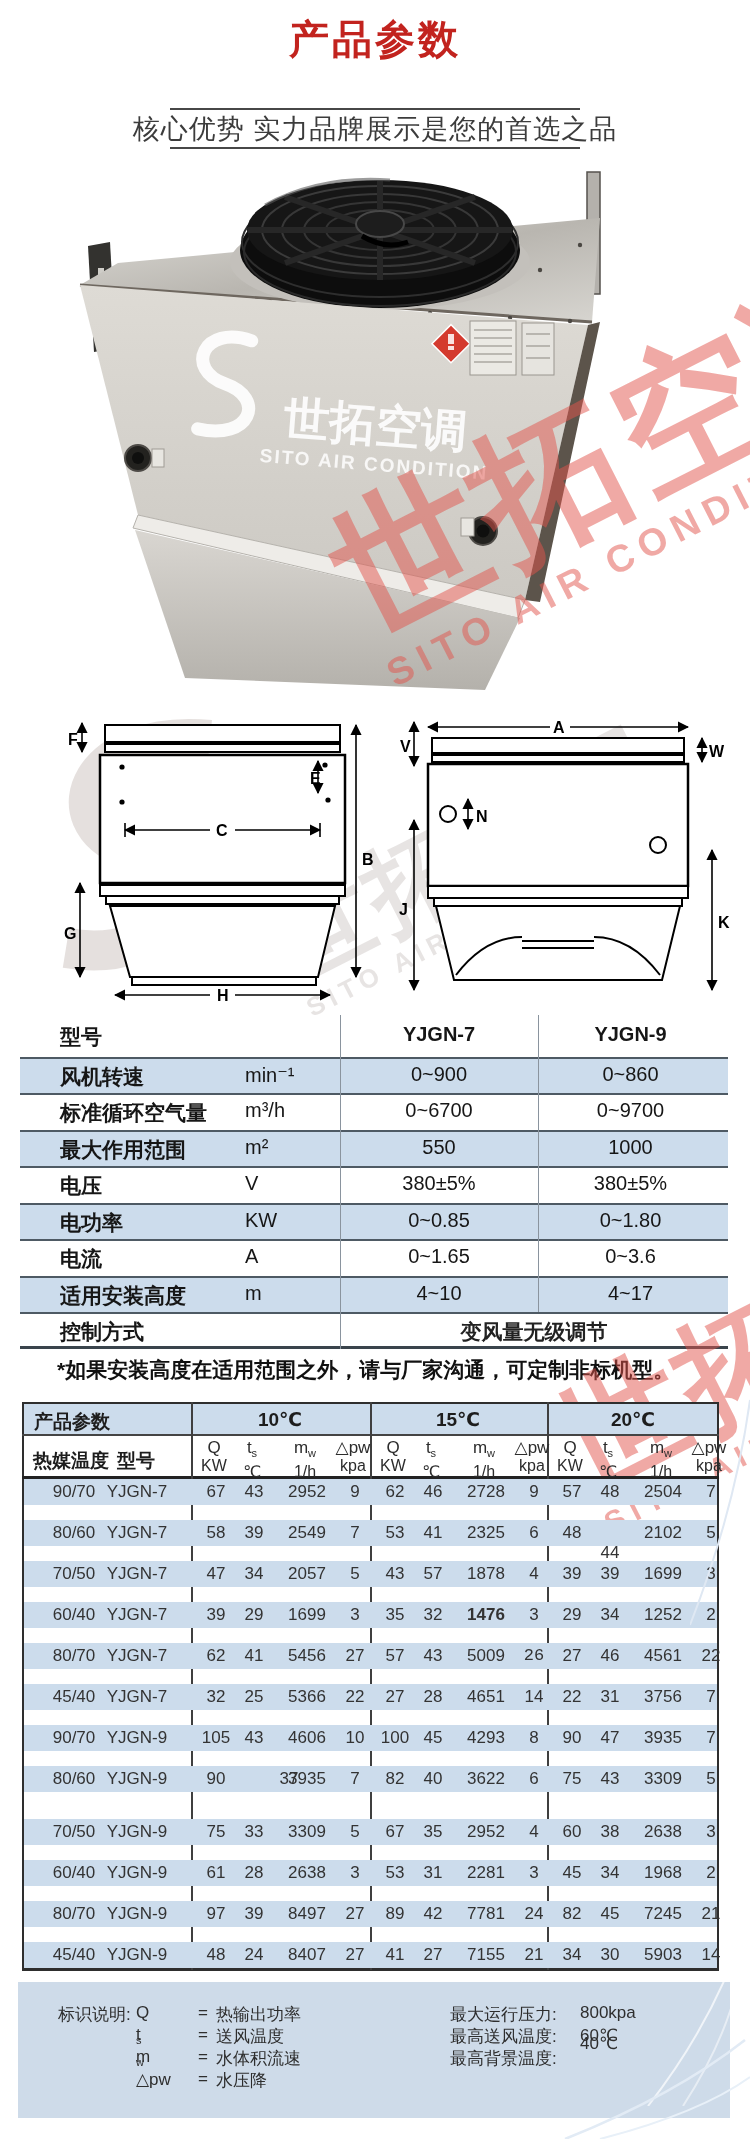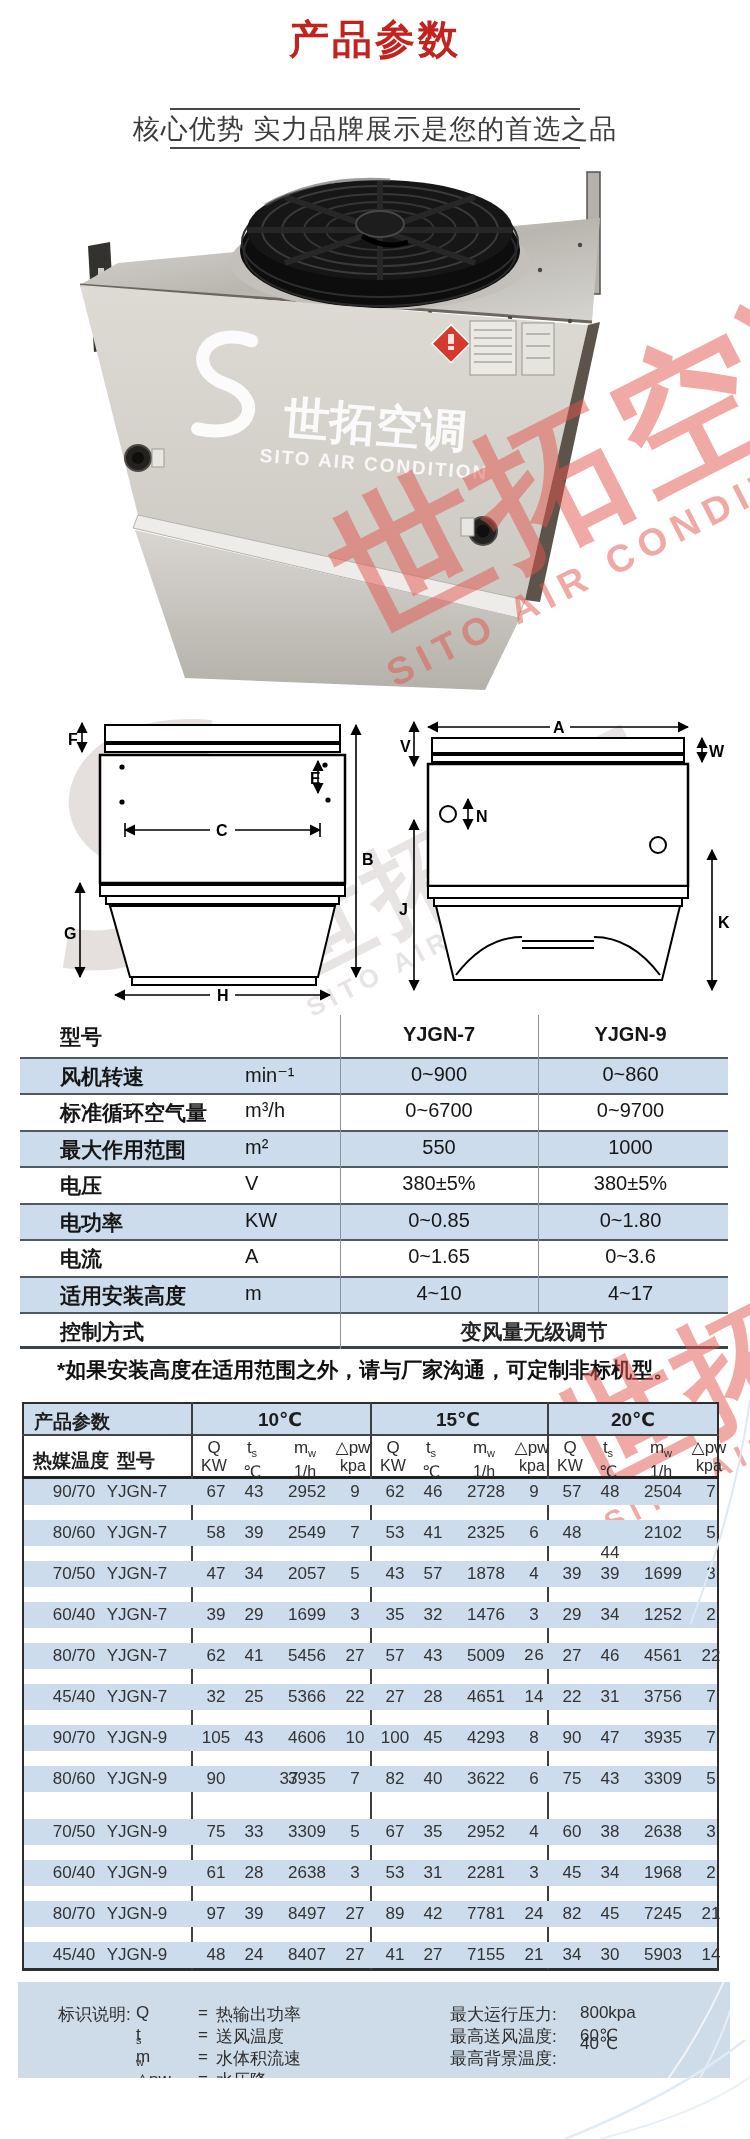--- a/index.html
+++ b/index.html
@@ -53,21 +53,21 @@
   .perf .h-label{position:absolute;font-size:19px;font-weight:700;color:#1d1d1d;}
   .perf .temp{position:absolute;top:6px;width:120px;text-align:center;font-size:19px;font-weight:700;color:#1d1d1d;}
   .metric-group{position:absolute;top:36px;height:38px;}
   .mcell{position:absolute;top:0;width:70px;text-align:center;color:#2c2c2c;}
   .mcell .sym{font-size:17px;line-height:19px;}
   .mcell .sym sub{font-size:11px;}
   .mcell .unit{font-size:16px;line-height:18px;}
   .perf-row{position:absolute;left:2px;width:693px;height:26px;background:#ccdcec;}
   .pcell{position:absolute;top:3px;width:70px;text-align:center;font-size:17px;color:#333;}
   
-  .legend{left:18px;top:1982px;width:712px;height:96px;background:#cedbe9;overflow:hidden;}
+  .legend{left:18px;top:1982px;width:712px;height:136px;background:#cedbe9;overflow:hidden;}
   .legend span{position:absolute;font-size:17px;color:#2e2e2e;}
   .legend .t{font-weight:400;}
   .legend sub{font-size:11px;}
   
   .svgtxt{font-family:"Liberation Sans",sans-serif;}
 </style>
 </head>
 <body>
 
 <div class="abs page-title">产品参数</div>
@@ -469,21 +469,21 @@
       </div>
       <div class="perf-row" style="top: 200px;">
         <span class="pcell" style="left: 15px;">60/40</span>
         <span class="pcell" style="left: 78px;">YJGN-7</span>
         <span class="pcell" style="left: 157px;">39</span>
         <span class="pcell" style="left: 195px;">29</span>
         <span class="pcell" style="left: 248px;">1699</span>
         <span class="pcell" style="left: 296px;">3</span>
         <span class="pcell" style="left: 336px;">35</span>
         <span class="pcell" style="left: 374px;">32</span>
-        <span class="pcell" style="left: 427px;">1476</span>
+        <span class="pcell" style="left: 427px; font-weight: bold;">1476</span>
         <span class="pcell" style="left: 475px;">3</span>
         <span class="pcell" style="left: 513px;">29</span>
         <span class="pcell" style="left: 551px;">34</span>
         <span class="pcell" style="left: 604px;">1252</span>
         <span class="pcell" style="left: 652px;">2</span>
       </div>
       <div class="perf-row" style="top: 241px;">
         <span class="pcell" style="left: 15px;">80/70</span>
         <span class="pcell" style="left: 78px;">YJGN-7</span>
         <span class="pcell" style="left: 157px;">62</span>

